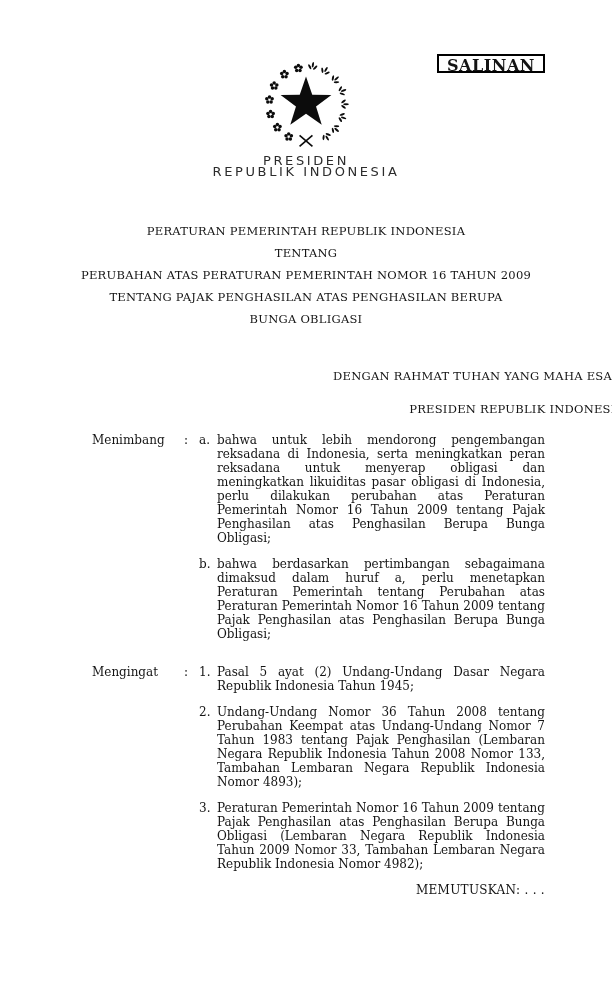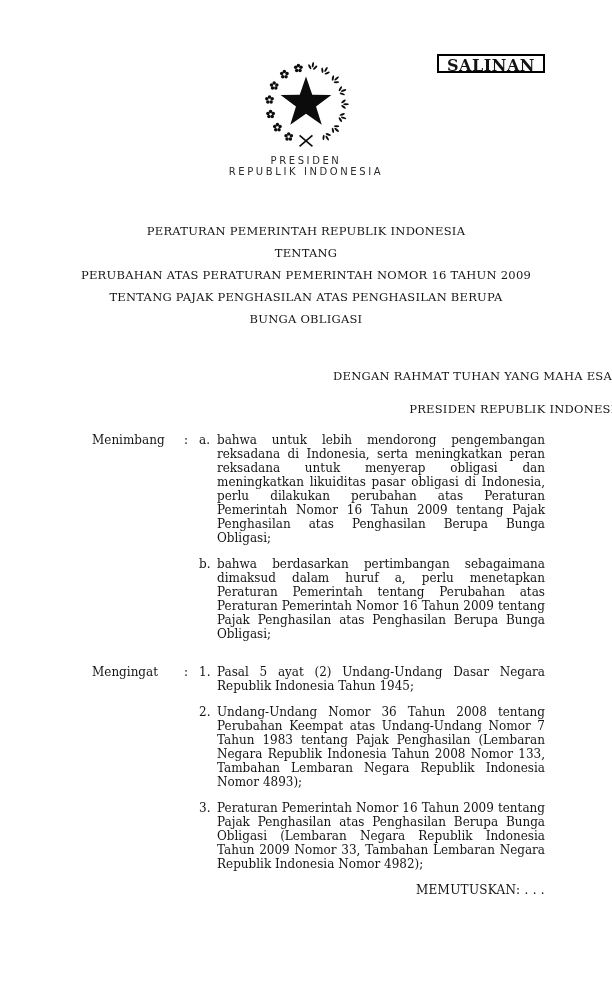--- a/index.html
+++ b/index.html
@@ -36,21 +36,21 @@
     position: absolute;
     top: 60px;
     left: 0;
     width: 100%;
     text-align: center;
   }
   .seal-wrap svg { display: block; margin: 0 auto; }
   .seal-caption {
     margin-top: 3px;
     font-family: "DejaVu Sans", "Liberation Sans", sans-serif;
-    font-size: 10px;
+    font-size: 13px;
     letter-spacing: 2.6px;
     color: #2c2c2c;
     line-height: 11px;
   }
 
   
   .title-block {
     position: absolute;
     top: 220px;
     left: 0;

